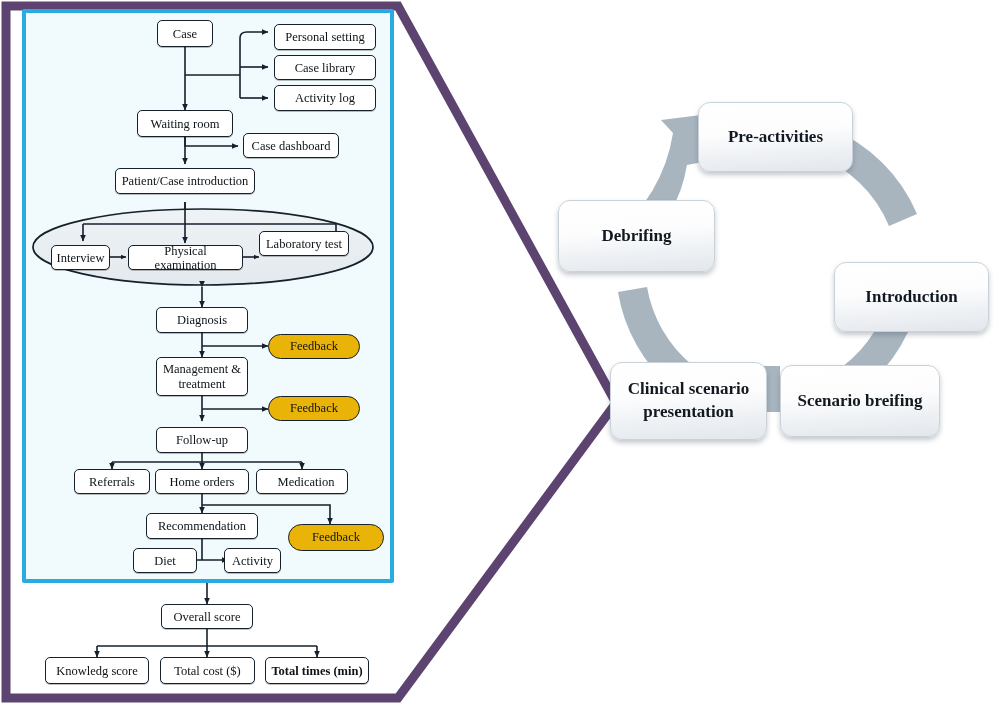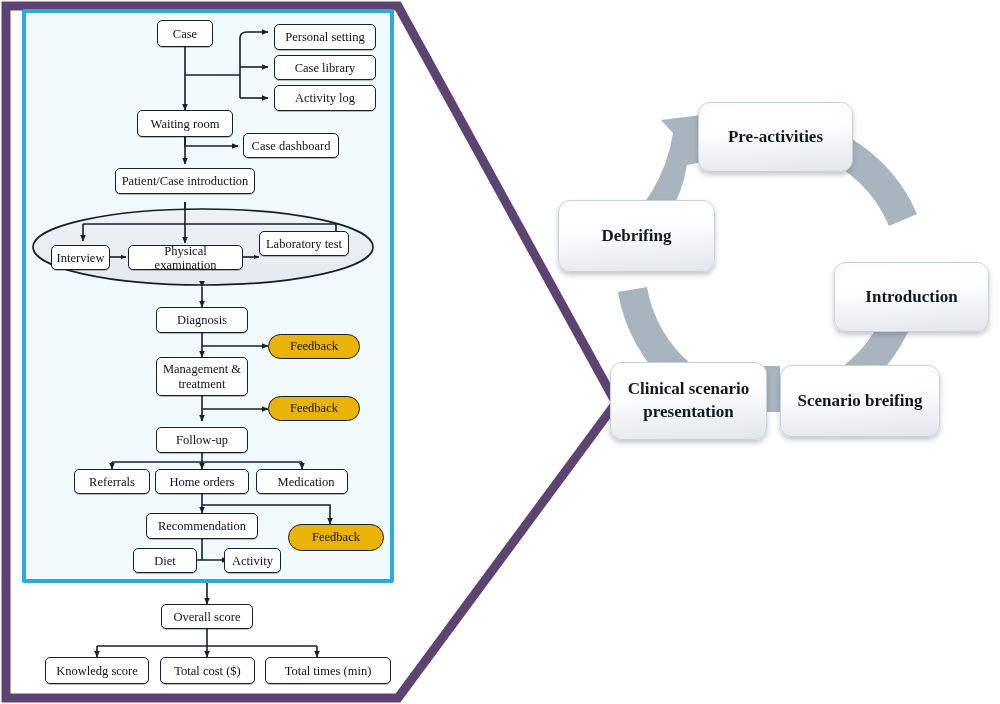--- a/index.html
+++ b/index.html
@@ -167,21 +167,21 @@
   <div class="node" style="left:146px;top:513px;width:112px;height:26px;">Recommendation</div>
   <div class="pill" style="left:288px;top:524px;width:96px;height:27px;">Feedback</div>
 
   <div class="node" style="left:133px;top:548px;width:64px;height:25px;">Diet</div>
   <div class="node" style="left:224px;top:548px;width:57px;height:25px;">Activity</div>
 
   <div class="node" style="left:161px;top:604px;width:92px;height:25px;">Overall score</div>
 
   <div class="node" style="left:45px;top:657px;width:104px;height:27px;">Knowledg score</div>
   <div class="node" style="left:160px;top:657px;width:95px;height:27px;">Total cost ($)</div>
-  <div class="node" style="left:265px;top:657px;width:126px;height:27px;">Total times (min)</div>
+  <div class="node" style="left:265px;top:657px;width:104px;height:27px;font-weight:bold;">Total times (min)</div>
 
   <div id="cycle">
     <svg id="cycle-svg" viewBox="0 0 460 420">
       <g fill="#a8b5bf">
 
         <path d="M146.9,95.0
                  A132,132 0 0 1 96.0,180.5
                  L72.0,166.0
                  A160,160 0 0 0 133.0,63.0
                  L121.0,50.0 L169.0,44.0 L163.0,92.0 Z"></path>

